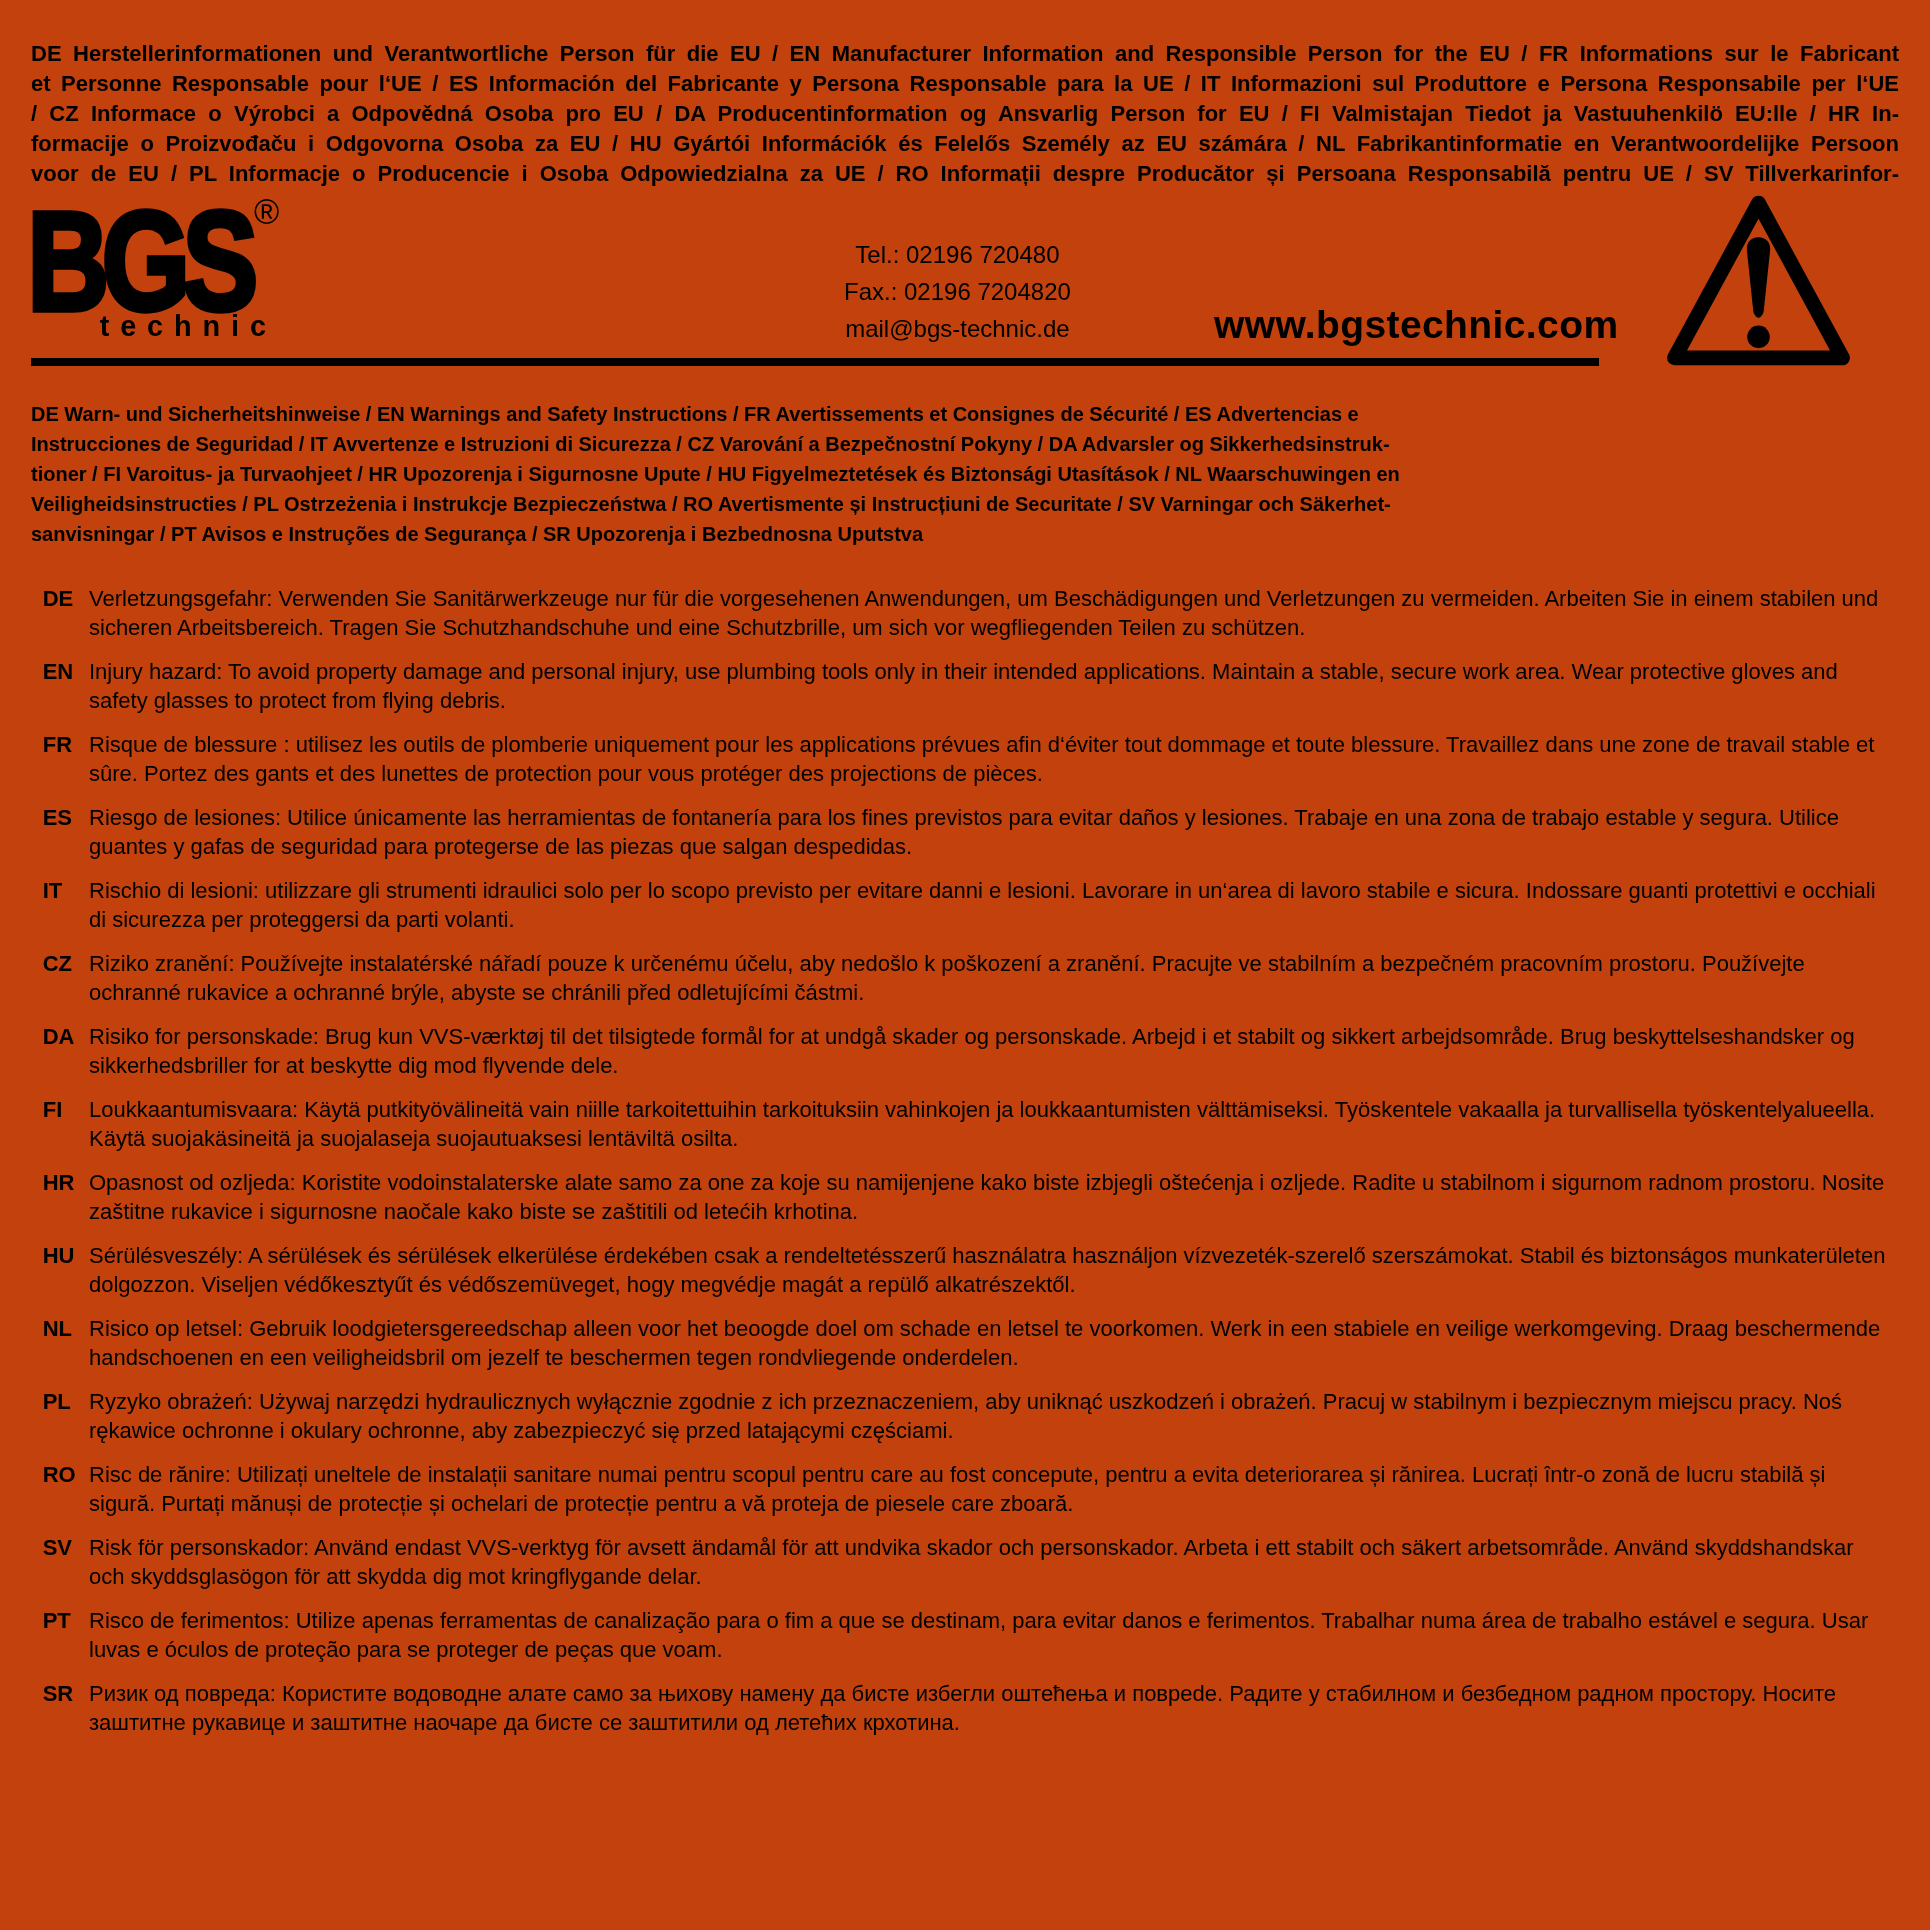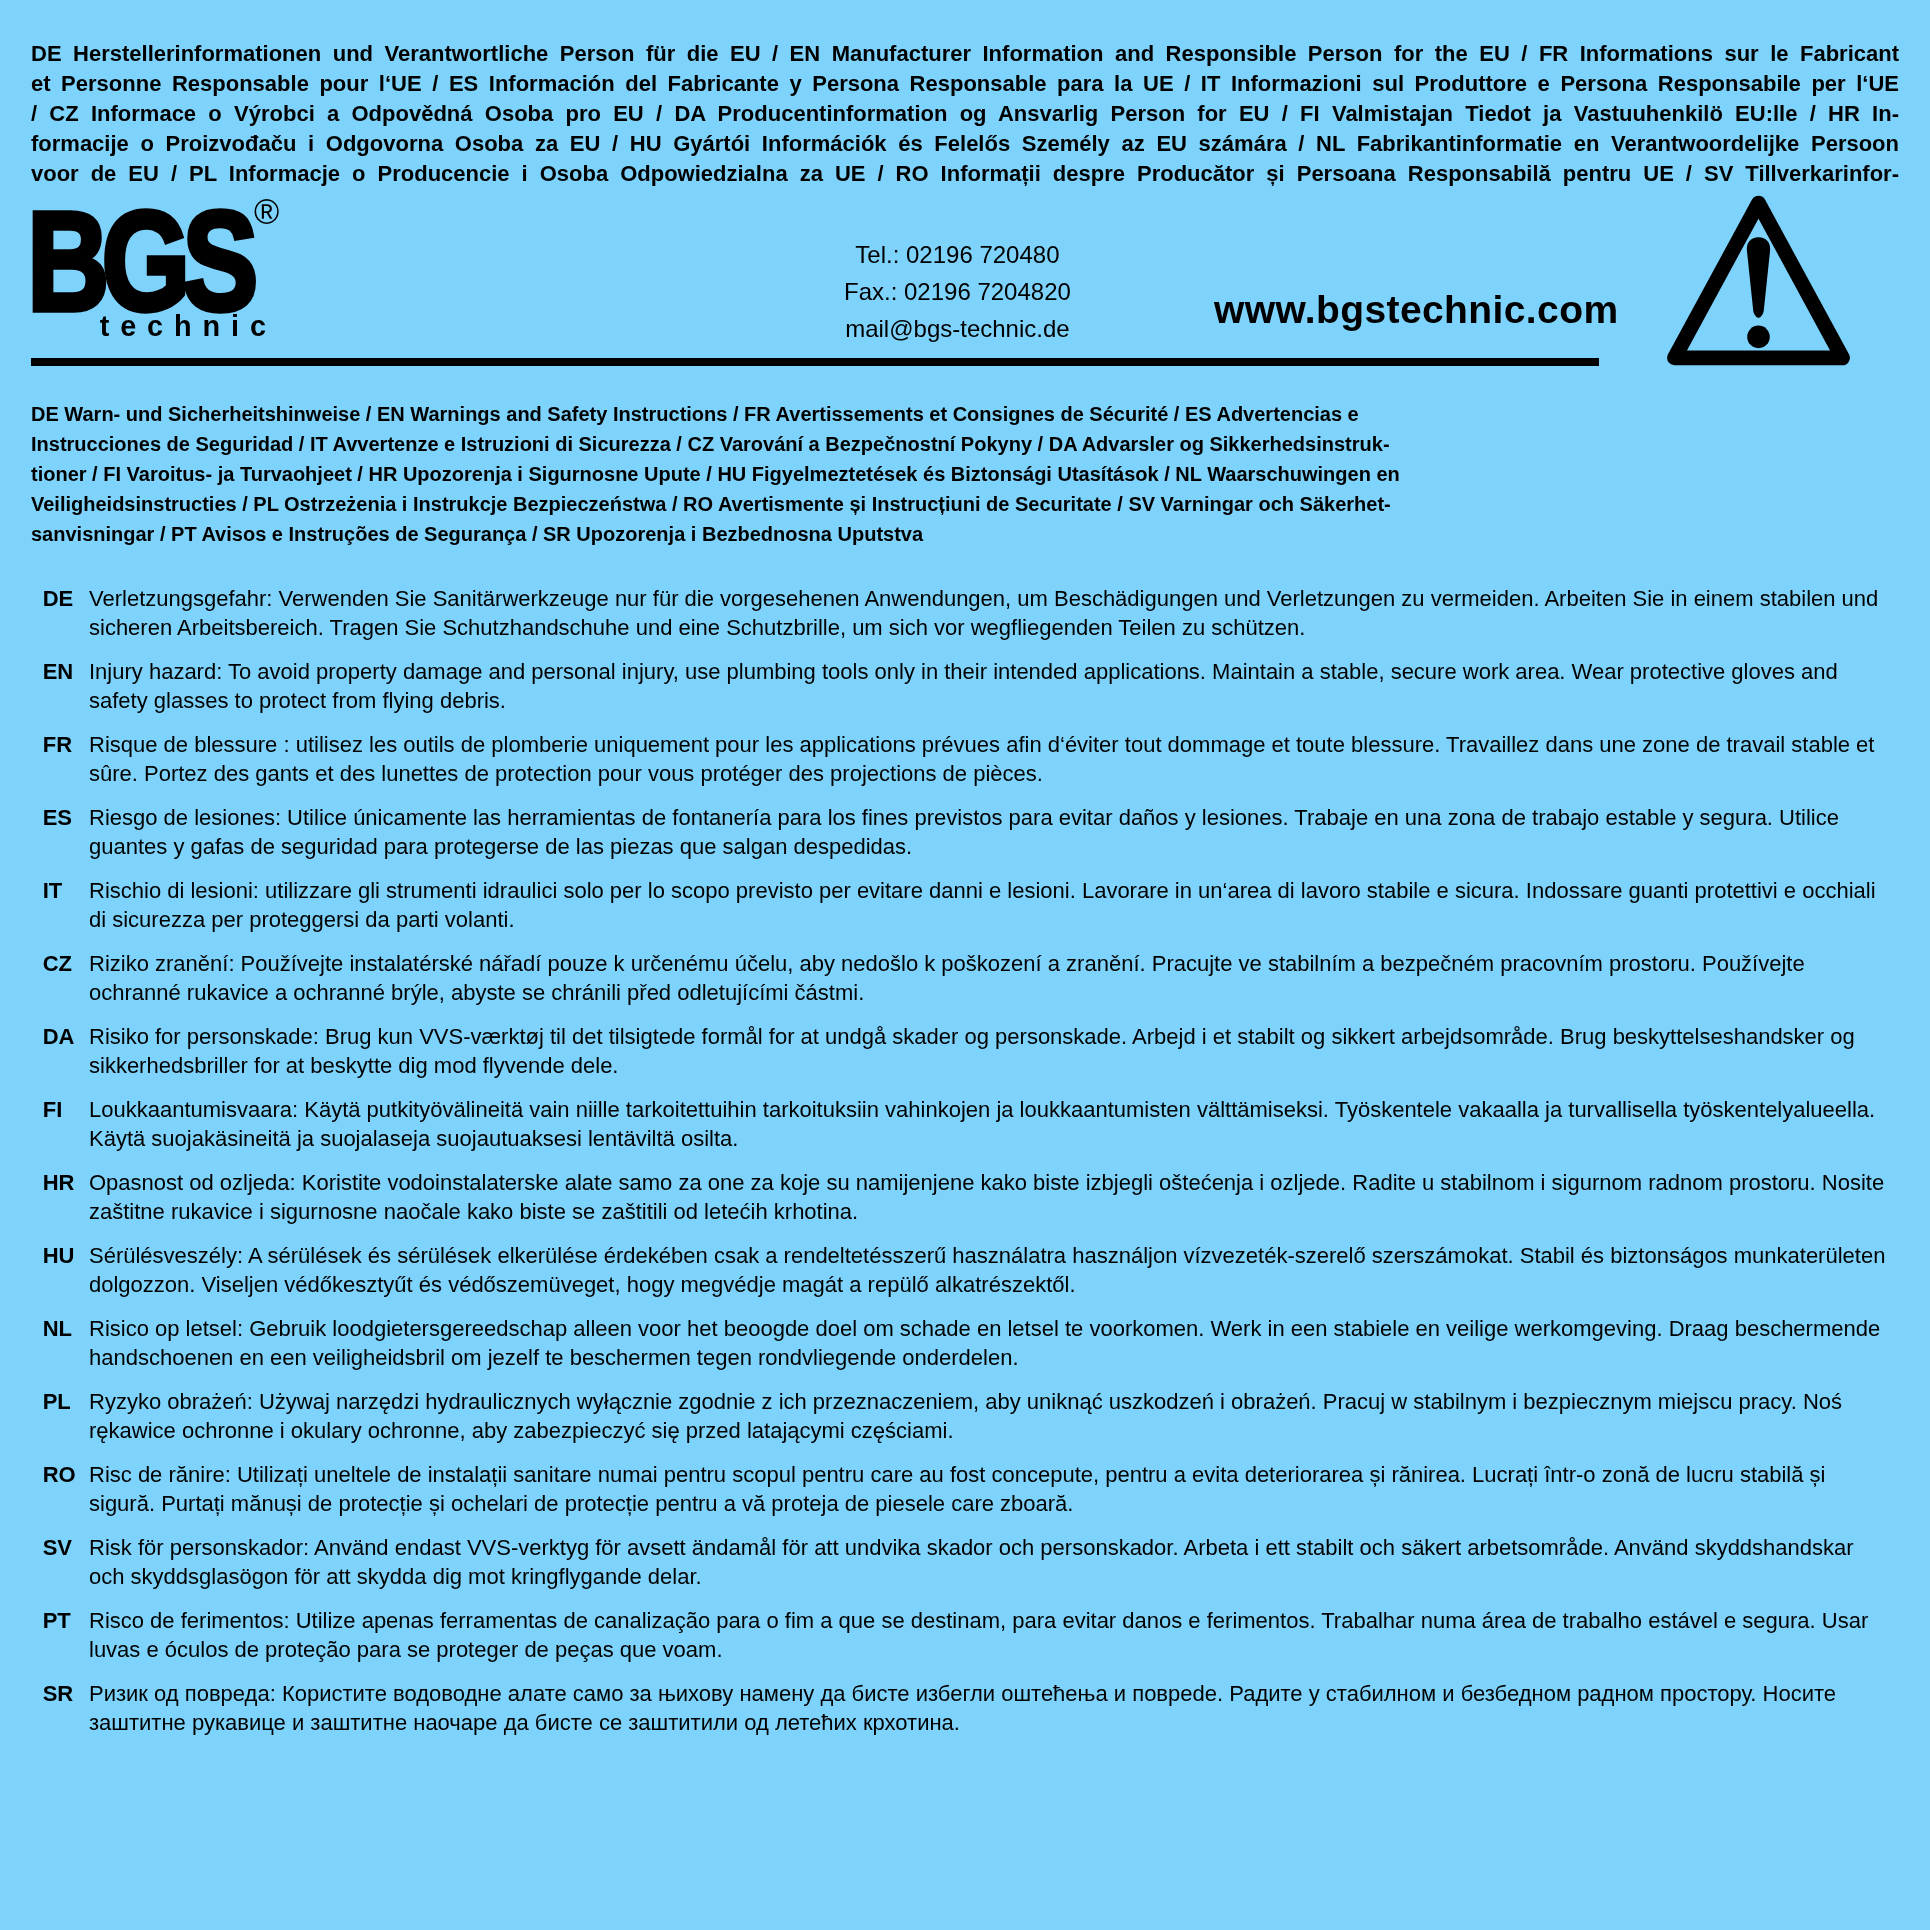--- a/index.html
+++ b/index.html
@@ -1,32 +1,32 @@
 <!DOCTYPE html>
 <html style="font-size:12.5px"><head>
 <meta charset="utf-8">
 <style>
   html,body{margin:0;padding:0;background:#ffffff;}
   .page{
     position:relative;
     width:1930px;height:1930px;
-    background:#7dd3fc;color:#000;
+    background:#c2410c;color:#000;
     font-family:"Liberation Sans",sans-serif;
     overflow:hidden;
   }
   
   .p1{margin:39px 31px 0 31px;font-weight:bold;font-size:22px;line-height:30px;}
   .p1 .pline{width:100%;}
   .jl{text-align:justify;text-align-last:justify;}
   
   .brandrow{position:relative;height:165px;margin:3.9px 31px 0 31px;}
   .logo{position:absolute;left:0;top:2;}
   .addr{position:absolute;left:409px;top:43px;font-size:24px;line-height:37px;}
   .contact{position:absolute;left:813px;top:43px;font-size:24px;line-height:37px;text-align:center;}
-  .website{position:absolute;left:1183px;top:95px;font-size:39px;font-weight:bold;letter-spacing:0.4px;}
+  .website{position:absolute;left:1183px;top:110px;font-size:39px;font-weight:bold;letter-spacing:0.4px;}
   .warntri{position:absolute;left:1634px;top:0;}
   .divider{margin-left:31px;width:1568px;height:8.6px;background:#000;}
   
   .p2{margin:33px 31px 0 31px;font-weight:bold;font-size:20px;line-height:30px;}
   
   .list{margin:35px 31px 0 31px;font-size:22px;line-height:29px;}
   .item{display:flex;align-items:flex-start;margin-bottom:15px;}
   .code{flex:0 0 58px;padding-left:11.7px;font-weight:bold;box-sizing:border-box;}
   .itext{flex:1 1 auto;max-width:1798px;}
 </style>

